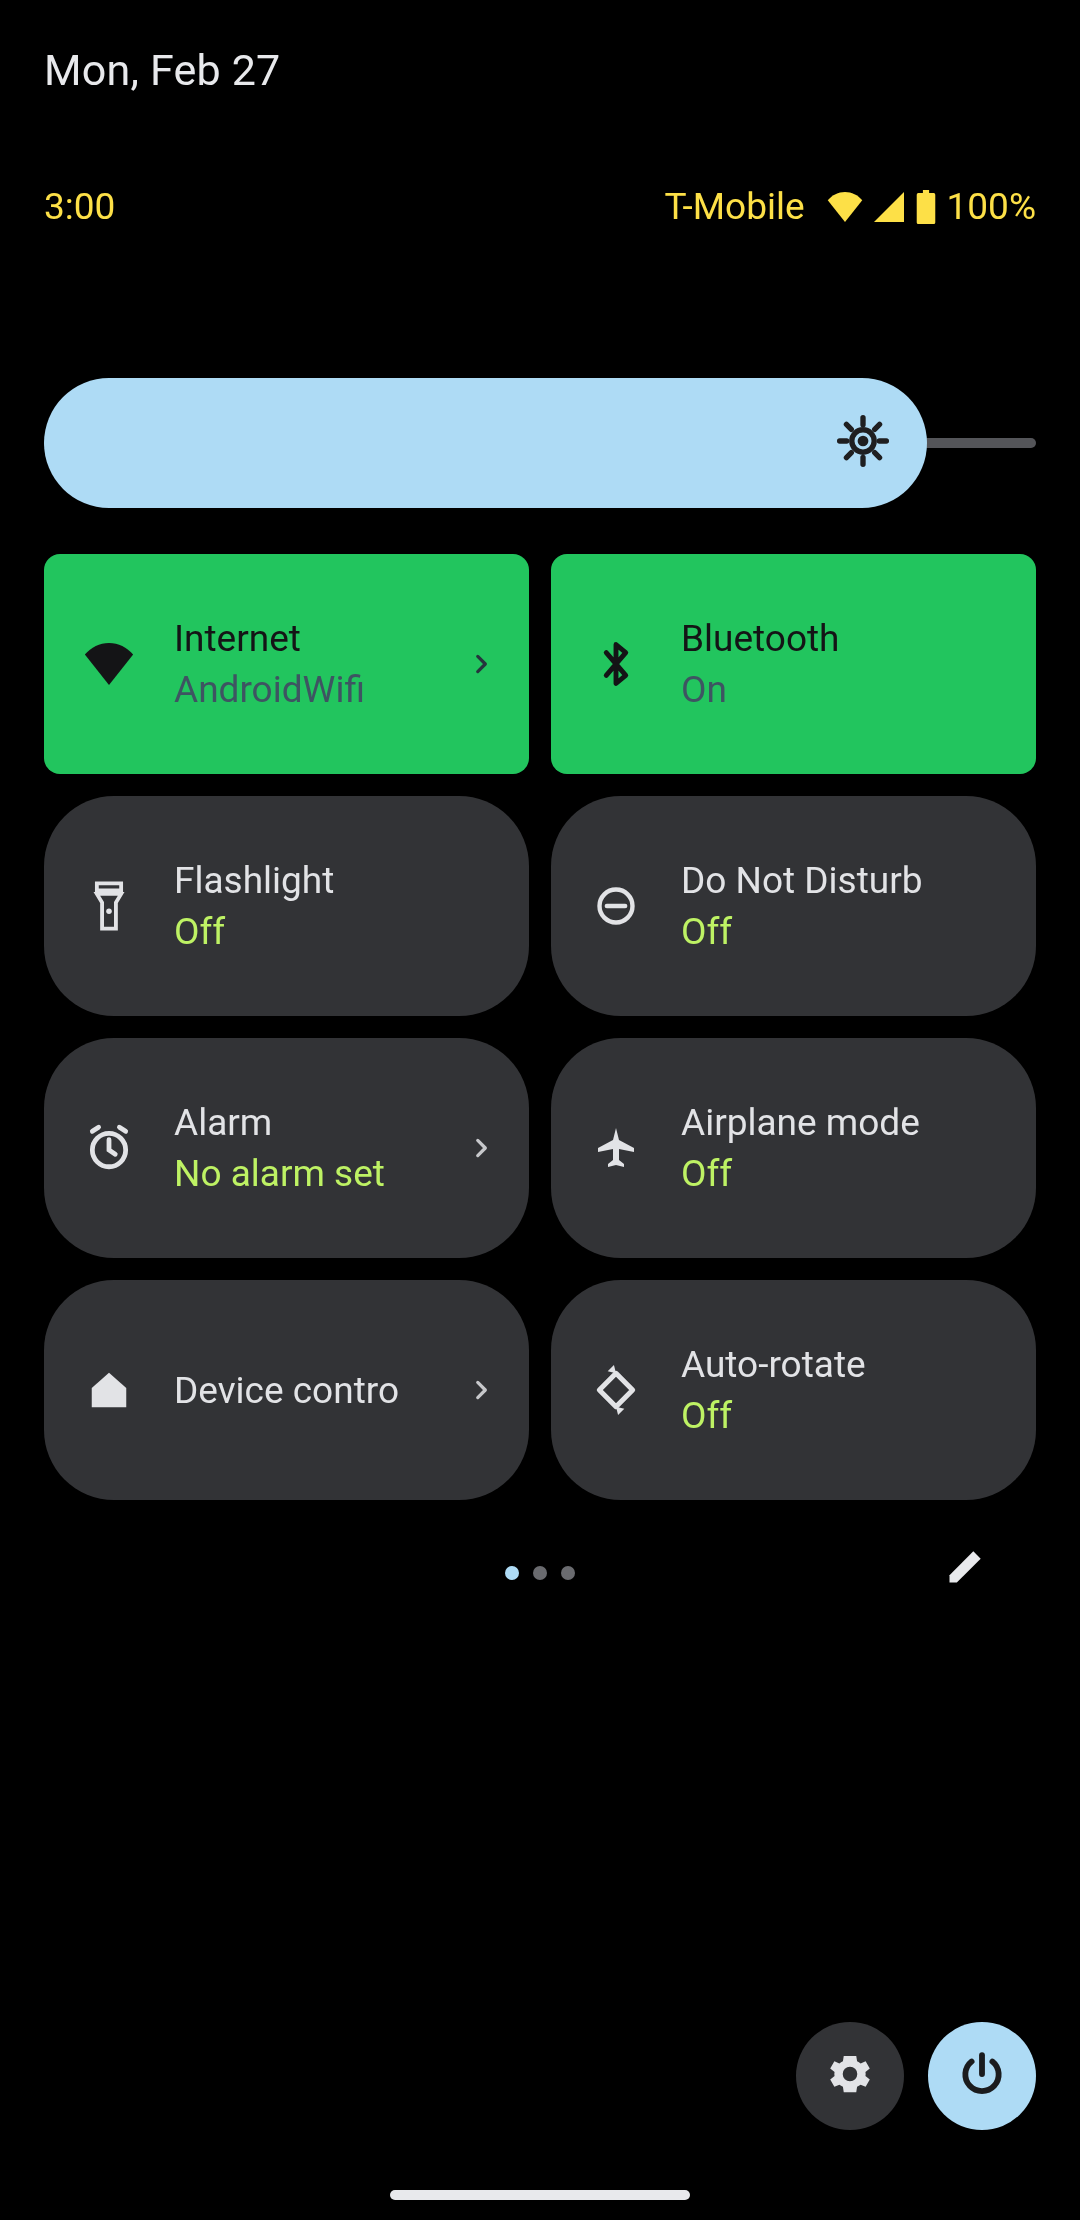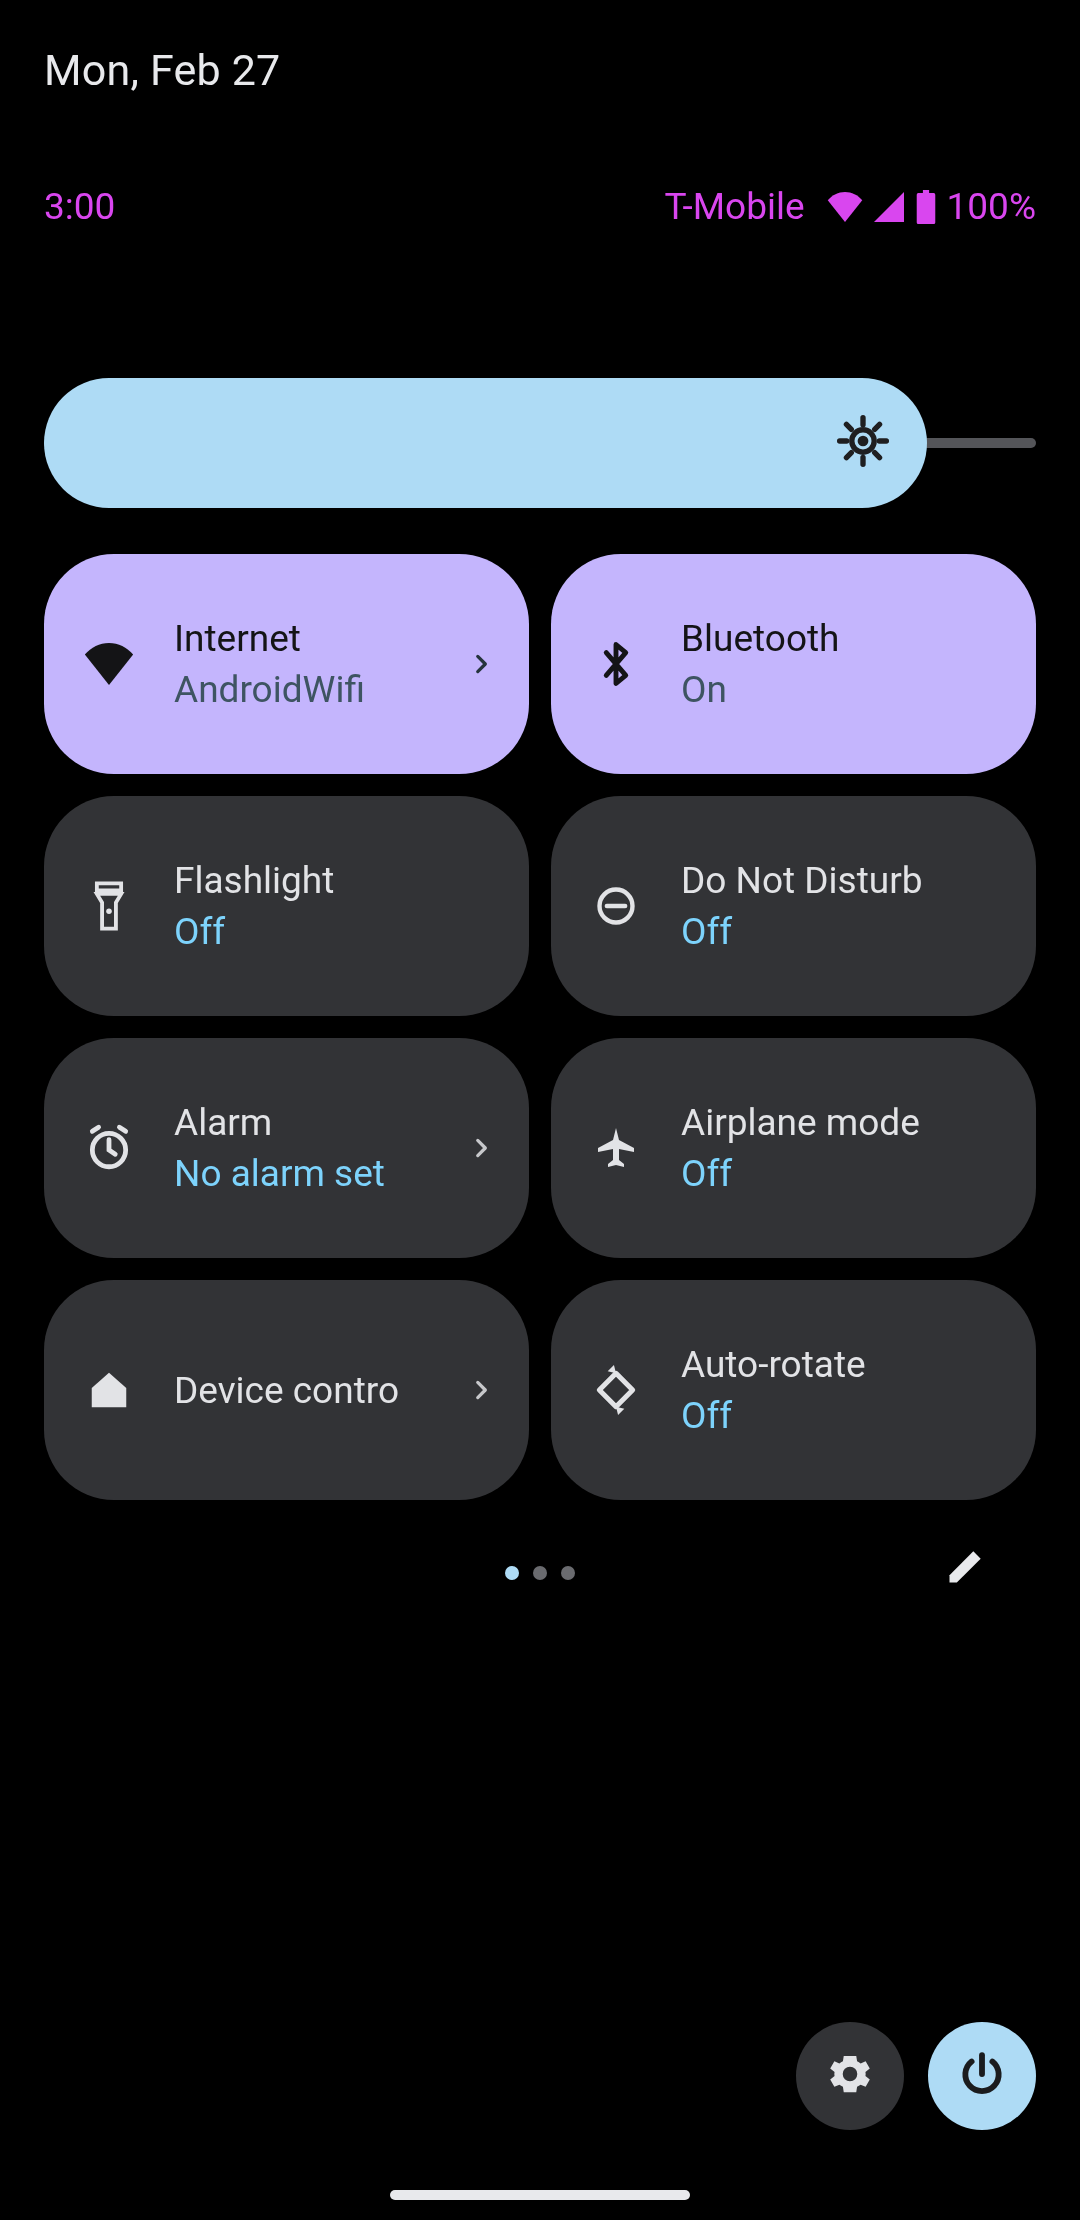--- a/index.html
+++ b/index.html
@@ -25,21 +25,21 @@
       color: #e8e9ec;
     }
     .status-row {
       display: flex;
       align-items: center;
       justify-content: space-between;
       padding: 0 44px;
       margin-top: 90px;
       font-size: 37px;
       font-weight: 400;
-      color: #d946ef;
+      color: #fde047;
     }
     .status-right {
       display: flex;
       align-items: center;
       gap: 10px;
     }
     .status-right .carrier { margin-right: 12px; }
     .icon-svg { display: block; }
     .brightness-row {
       display: flex;
@@ -84,22 +84,23 @@
     .tile {
       height: 220px;
       border-radius: 70px;
       display: flex;
       align-items: center;
       padding: 0 28px 0 30px;
       position: relative;
       overflow: hidden;
     }
     .tile.on {
-      background: #c4b5fd;
+      background: #22c55e;
       color: #141416;
+      border-radius: 16px;
     }
     .tile.off {
       background: #323336;
       color: #e2e3e6;
     }
     .tile-icon {
       width: 70px;
       display: flex;
       justify-content: center;
       align-items: center;
@@ -116,21 +117,21 @@
       white-space: nowrap;
       overflow: hidden;
       text-overflow: clip;
     }
     .tile-sub {
       font-size: 37px;
       font-weight: 400;
       margin-top: 8px;
     }
     .tile.on .tile-sub { color: #3e5462; }
-    .tile.off .tile-sub { color: #7dd3fc; }
+    .tile.off .tile-sub { color: #bef264; }
     .tile-chevron {
       width: 40px;
       flex-shrink: 0;
       display: flex;
       justify-content: center;
       align-items: center;
     }
     .tile.on .tile-chevron { color: #26343d; }
     .tile.off .tile-chevron { color: #c7c8cb; }
     .single-line .tile-text { display: flex; align-items: flex-end; }

